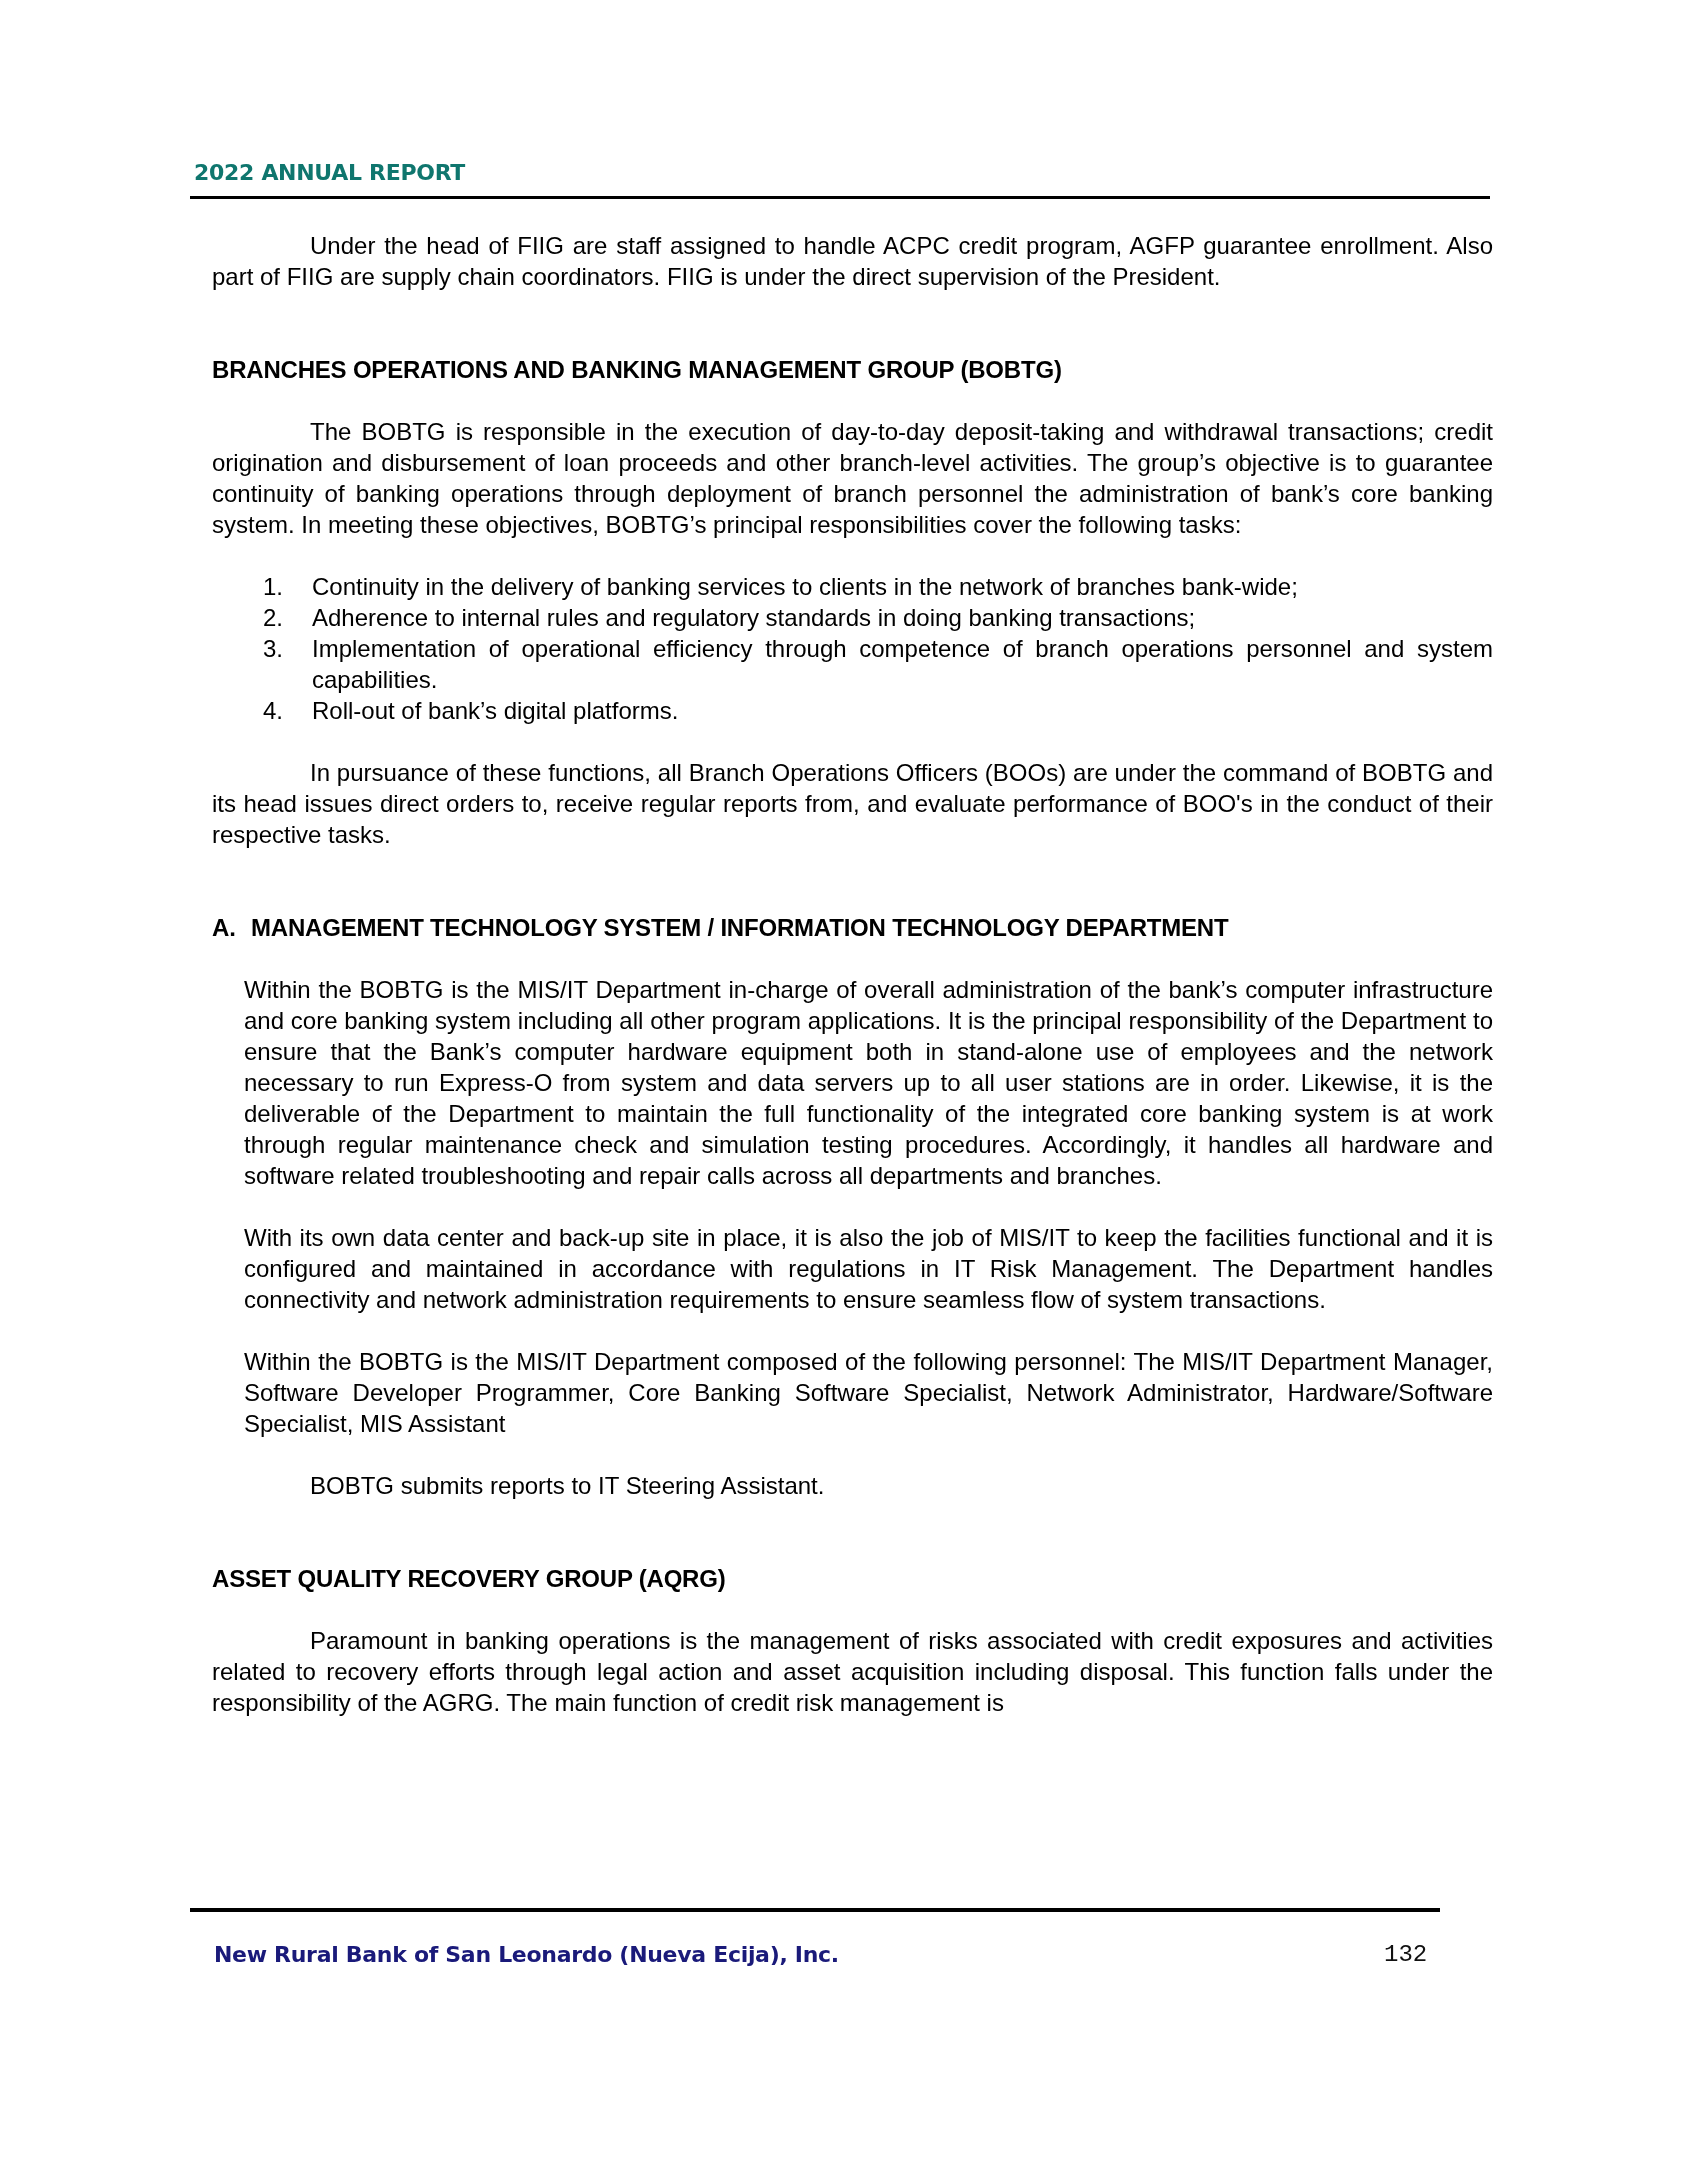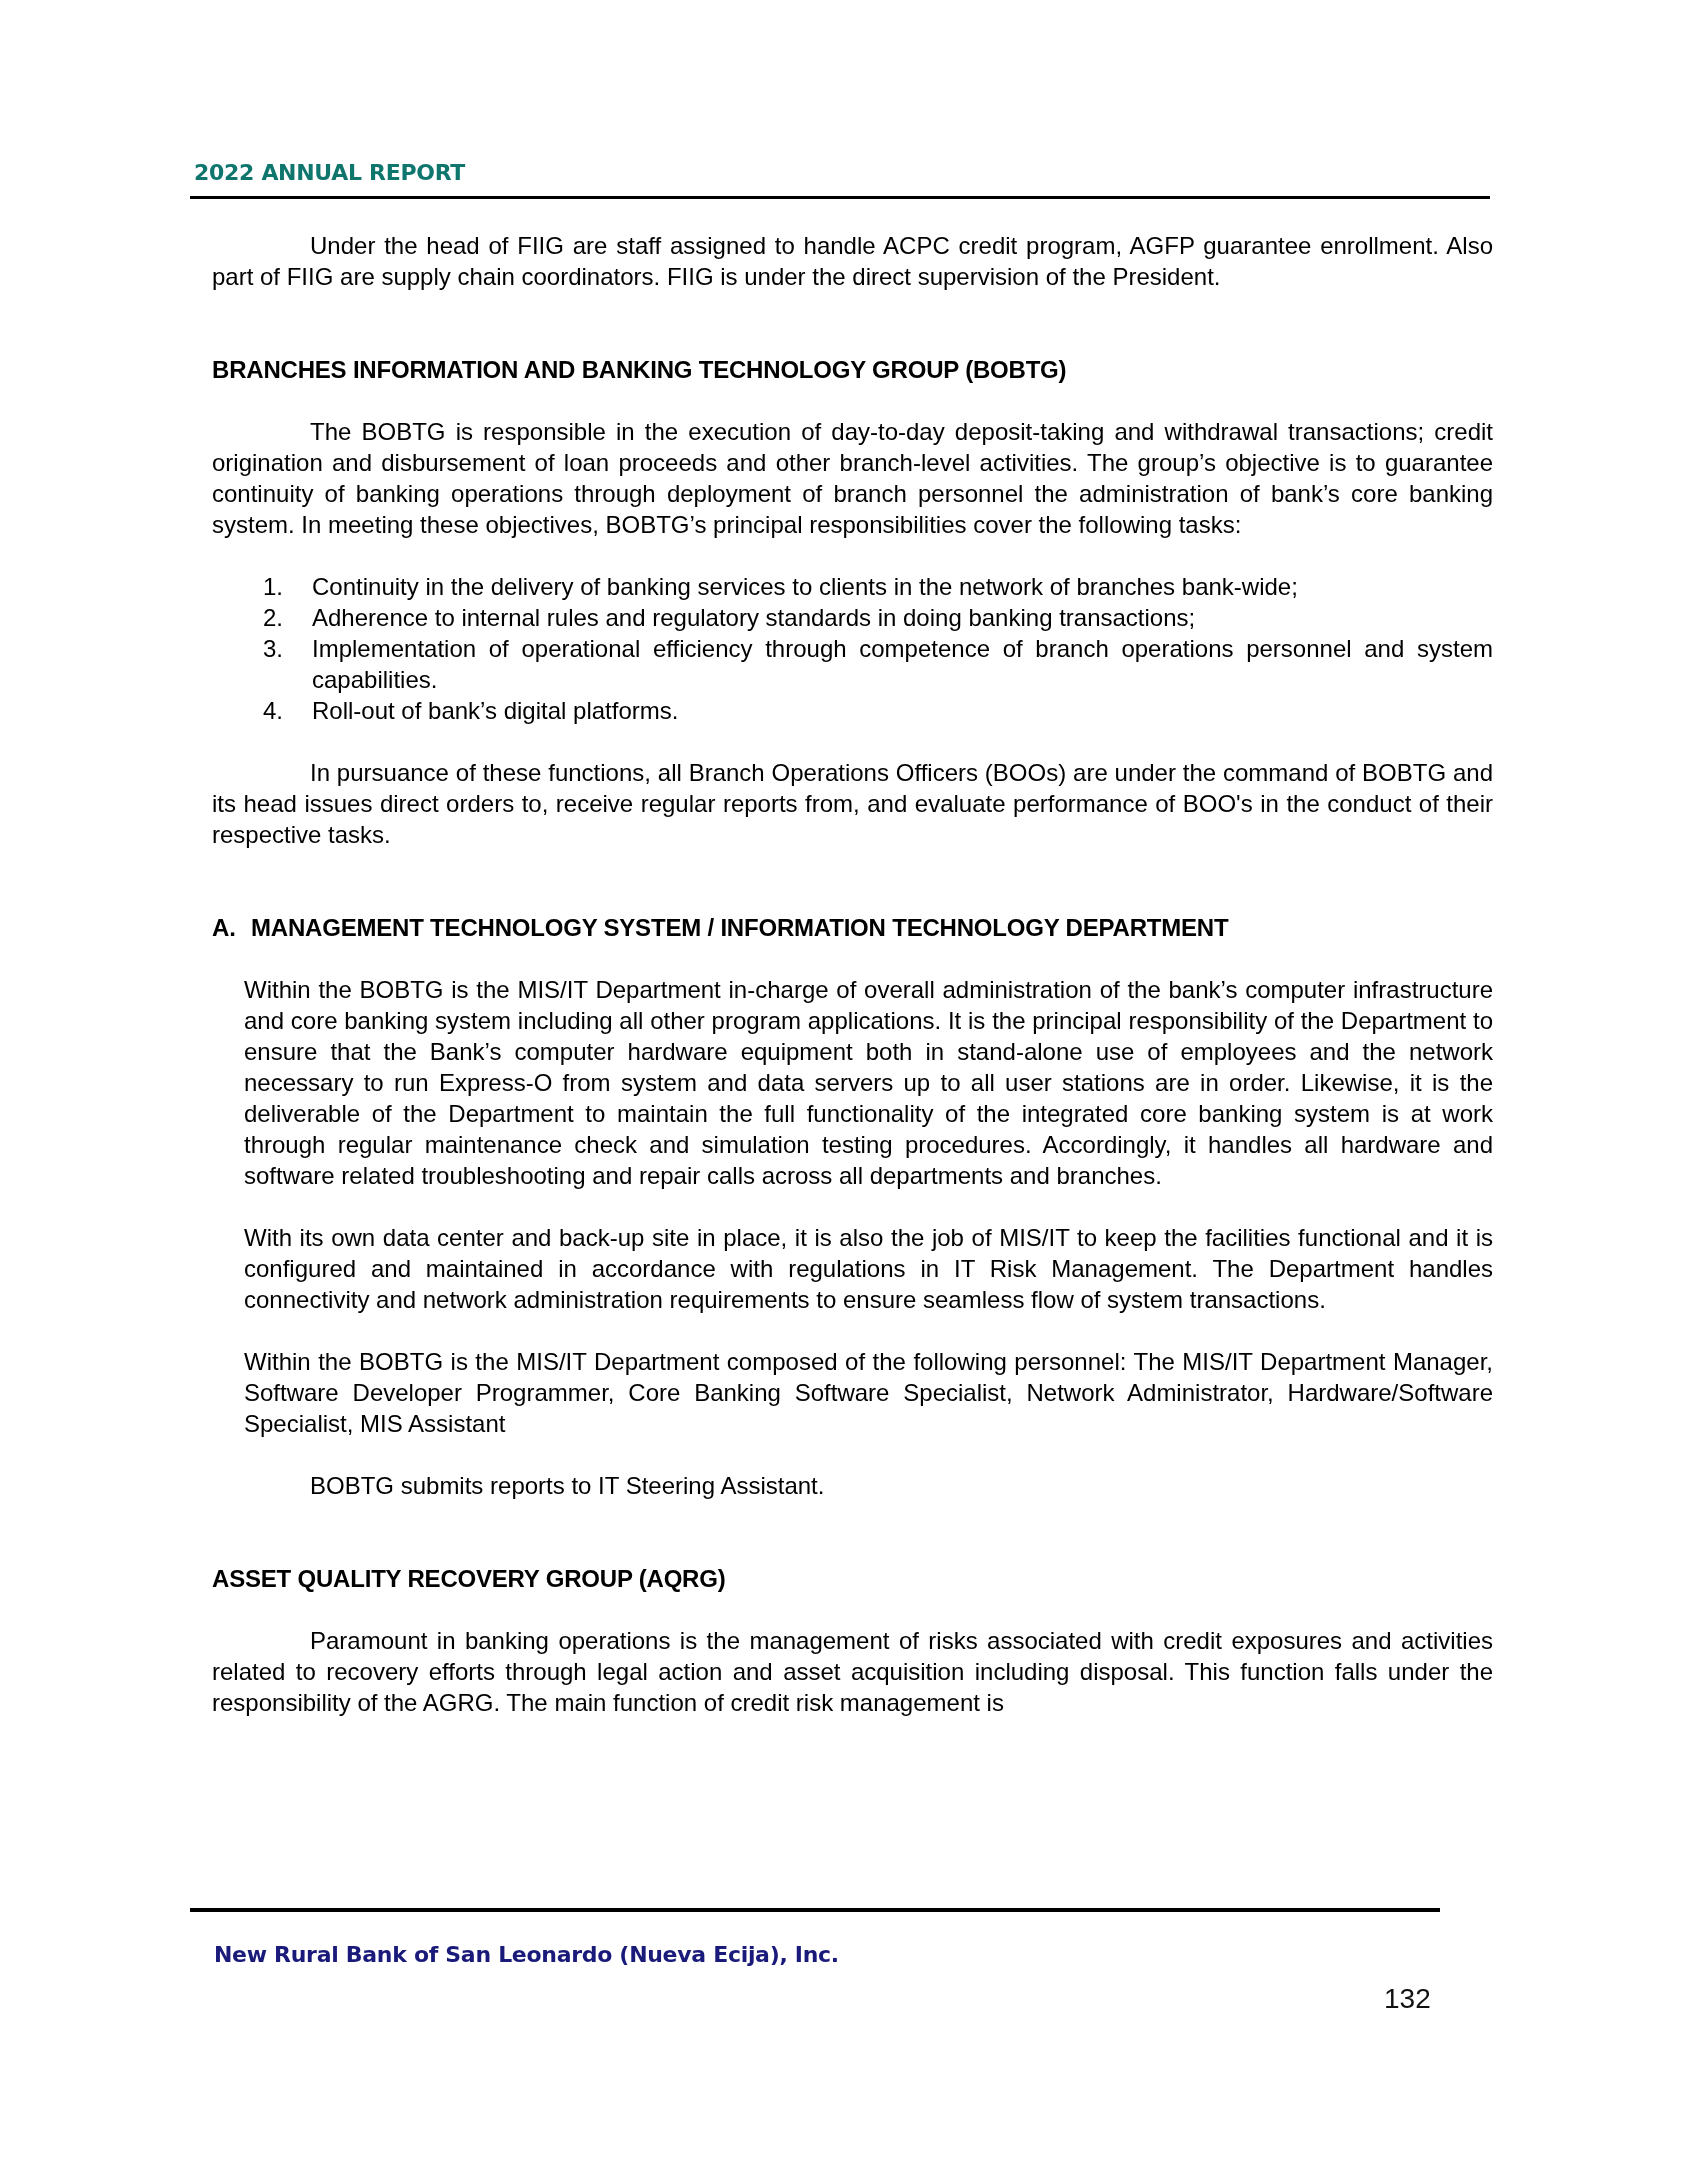--- a/index.html
+++ b/index.html
@@ -95,40 +95,40 @@
       font-weight: bold;
       font-size: 22px;
       letter-spacing: -0.3px;
       color: #1a1a7a;
       line-height: 28px;
       margin-left: 20px;
     }
     .page-number {
       position: absolute;
       left: 1384px;
-      top: 1985px;
-      font-family: Liberation Sans, sans-serif;
-      font-size: 28px;
+      top: 1941px;
+      font-family: Liberation Mono, monospace;
+      font-size: 24px;
       color: #111111;
       line-height: 28px;
     }
   </style>
 </head>
 <body>
 
 <div class="page-header">2022 ANNUAL REPORT</div>
 <div class="header-rule"></div>
 
 <div class="content">
 
   <p class="para">Under the head of FIIG are staff assigned to handle ACPC credit program, AGFP guarantee enrollment. Also part of FIIG are supply chain coordinators. FIIG is under the direct supervision of the President.</p>
 
   <div class="gap-2"></div>
 
-  <h2 class="section-heading">BRANCHES INFORMATION AND BANKING TECHNOLOGY GROUP (BOBTG)</h2>
+  <h2 class="section-heading">BRANCHES OPERATIONS AND BANKING MANAGEMENT GROUP (BOBTG)</h2>
 
   <div class="gap-1"></div>
 
   <p class="para">The BOBTG is responsible in the execution of day-to-day deposit-taking and withdrawal transactions; credit origination and disbursement of loan proceeds and other branch-level activities. The group’s objective is to guarantee continuity of banking operations through deployment of branch personnel the administration of bank’s core banking system. In meeting these objectives, BOBTG’s principal responsibilities cover the following tasks:</p>
 
   <div class="gap-1"></div>
 
   <ol class="tasks">
     <li>
       <span class="num">1.</span>

